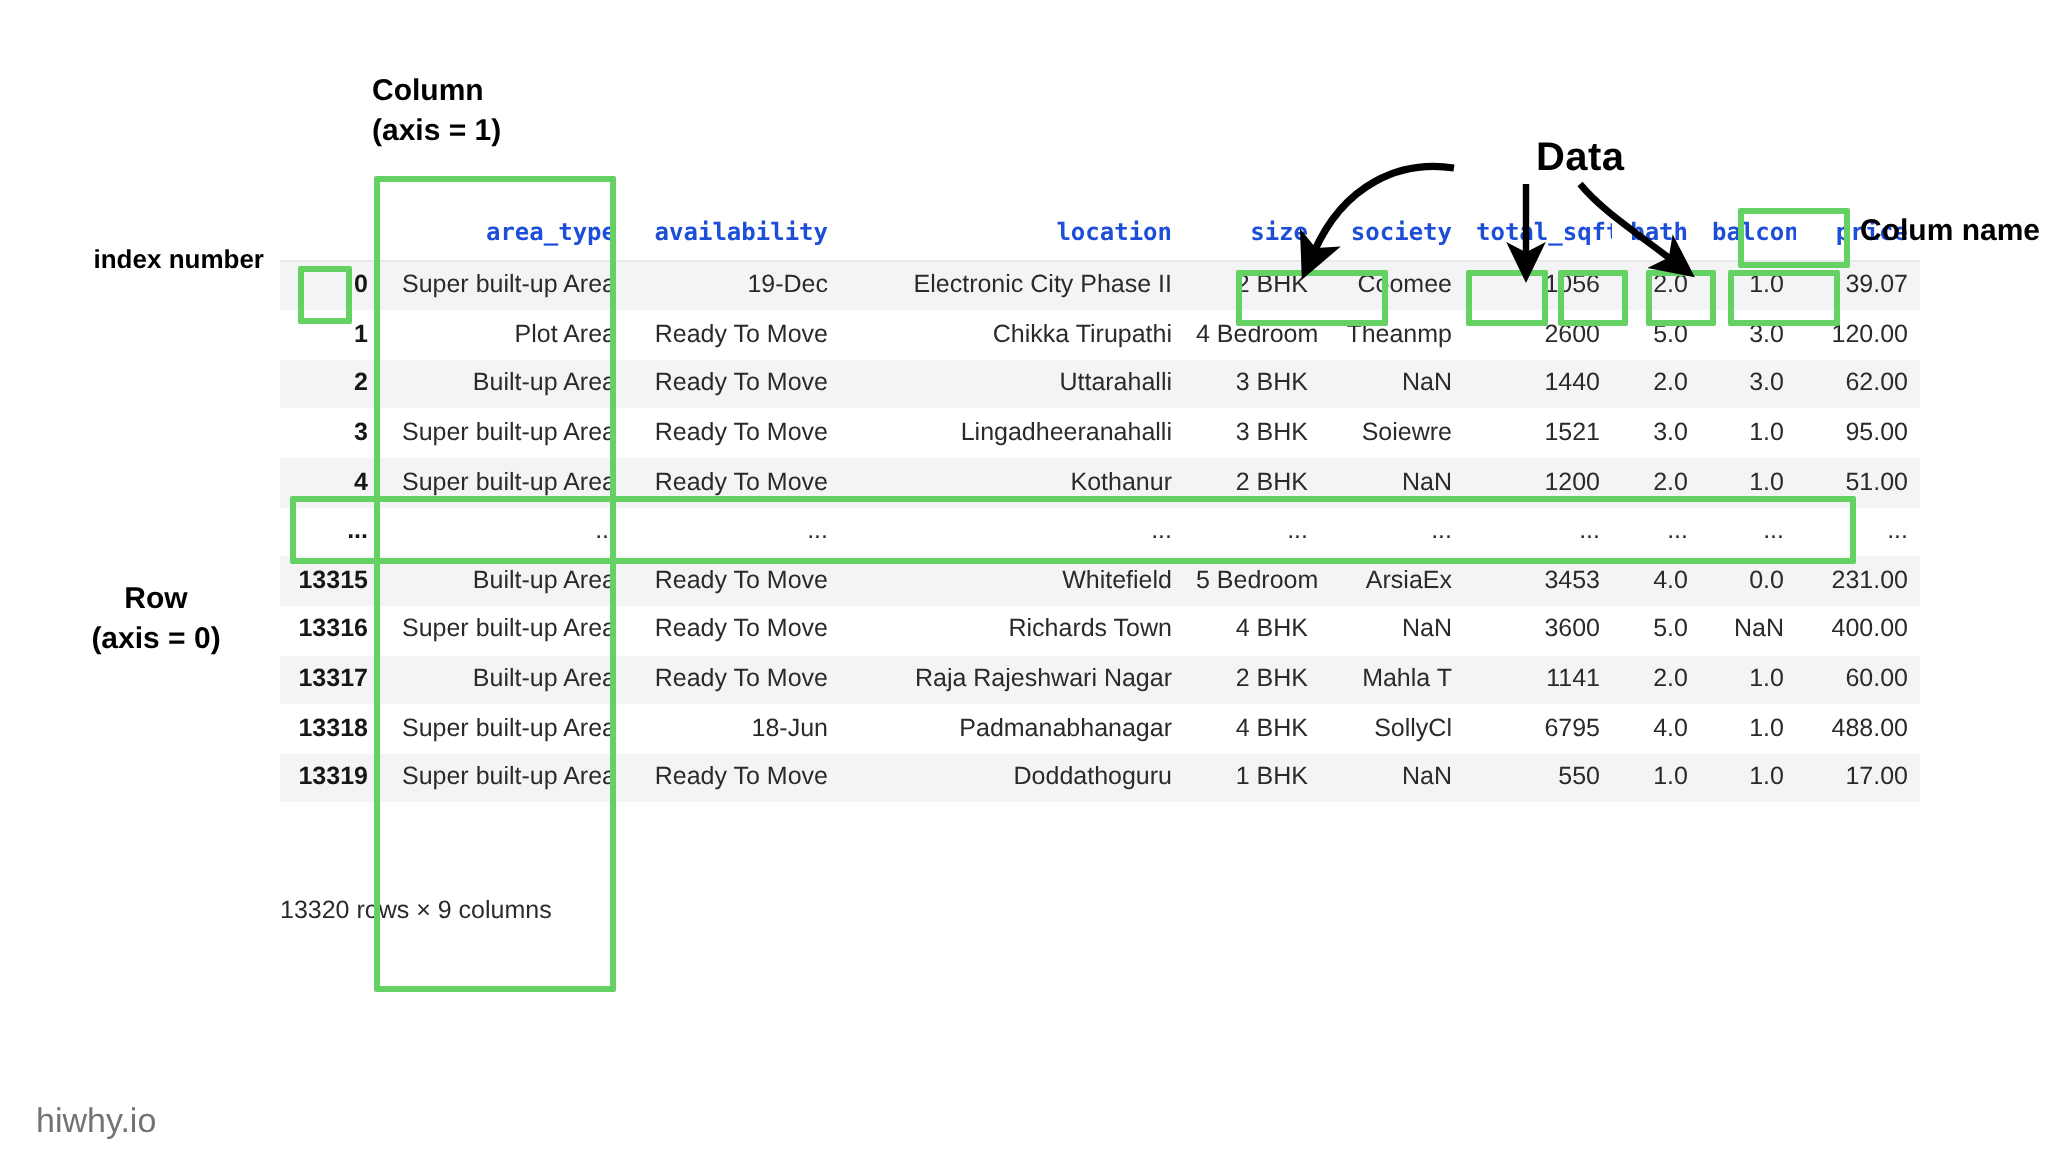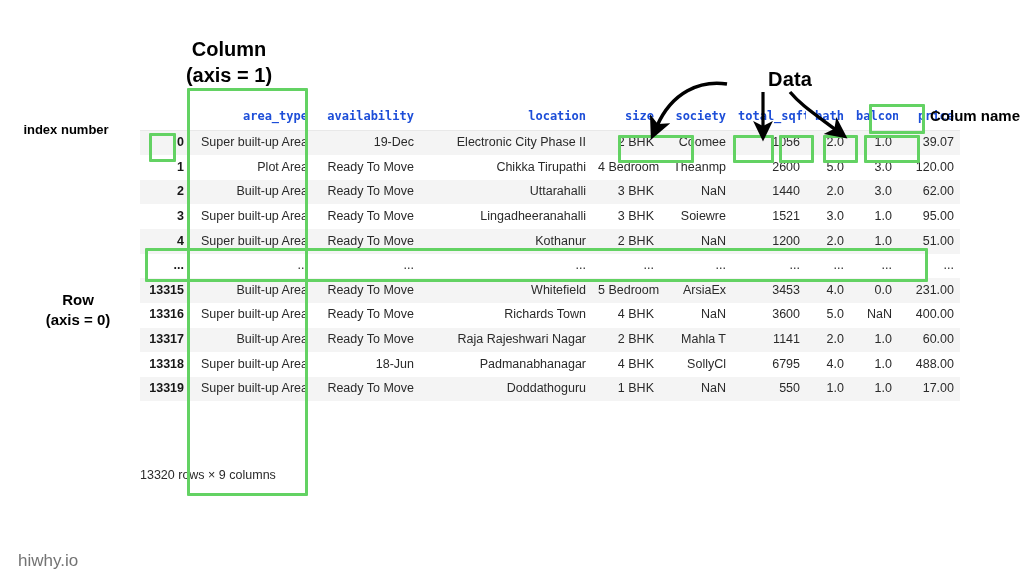--- a/index.html
+++ b/index.html
@@ -71,21 +71,20 @@
   col.c-bath  { width: 44px; }
   col.c-balc  { width: 48px; }
   col.c-price { width: 62px; }
 
   .footnote {
     position: absolute;
     left: 140px;
     top: 448px;
     font-size: 12.5px;
     color: #2a2a2a;
-    margin-top: 20px;
   }
 
   
   .gbox {
     position: absolute;
     border: 3px solid #63d263;
     box-sizing: border-box;
     pointer-events: none;
     border-radius: 1px;
   }
@@ -93,29 +92,29 @@
   
   .anno {
     position: absolute;
     font-weight: bold;
     color: #000;
     line-height: 1.3;
     white-space: nowrap;
   }
   #anno-index {
     left: 0px; top: 122px; width: 132px;
-    text-align: center; font-size: 13px;
+    text-align: right; font-size: 13px;
   }
   #anno-row {
     left: 18px; top: 246px; width: 120px;
     text-align: center; font-size: 15px; margin-top: 44px;
   }
   #anno-col {
-    left: 168px; top: 36px; width: 122px;
-    text-align: center; font-size: 20px;
+    left: 186px; top: 36px; width: 122px;
+    font-size: 15px;
   }
   #anno-data {
     left: 768px; top: 66px;
     font-size: 20px; letter-spacing: .2px;
   }
   #anno-colname {
     left: 930px; top: 106px;
     font-size: 15px;
   }
 

